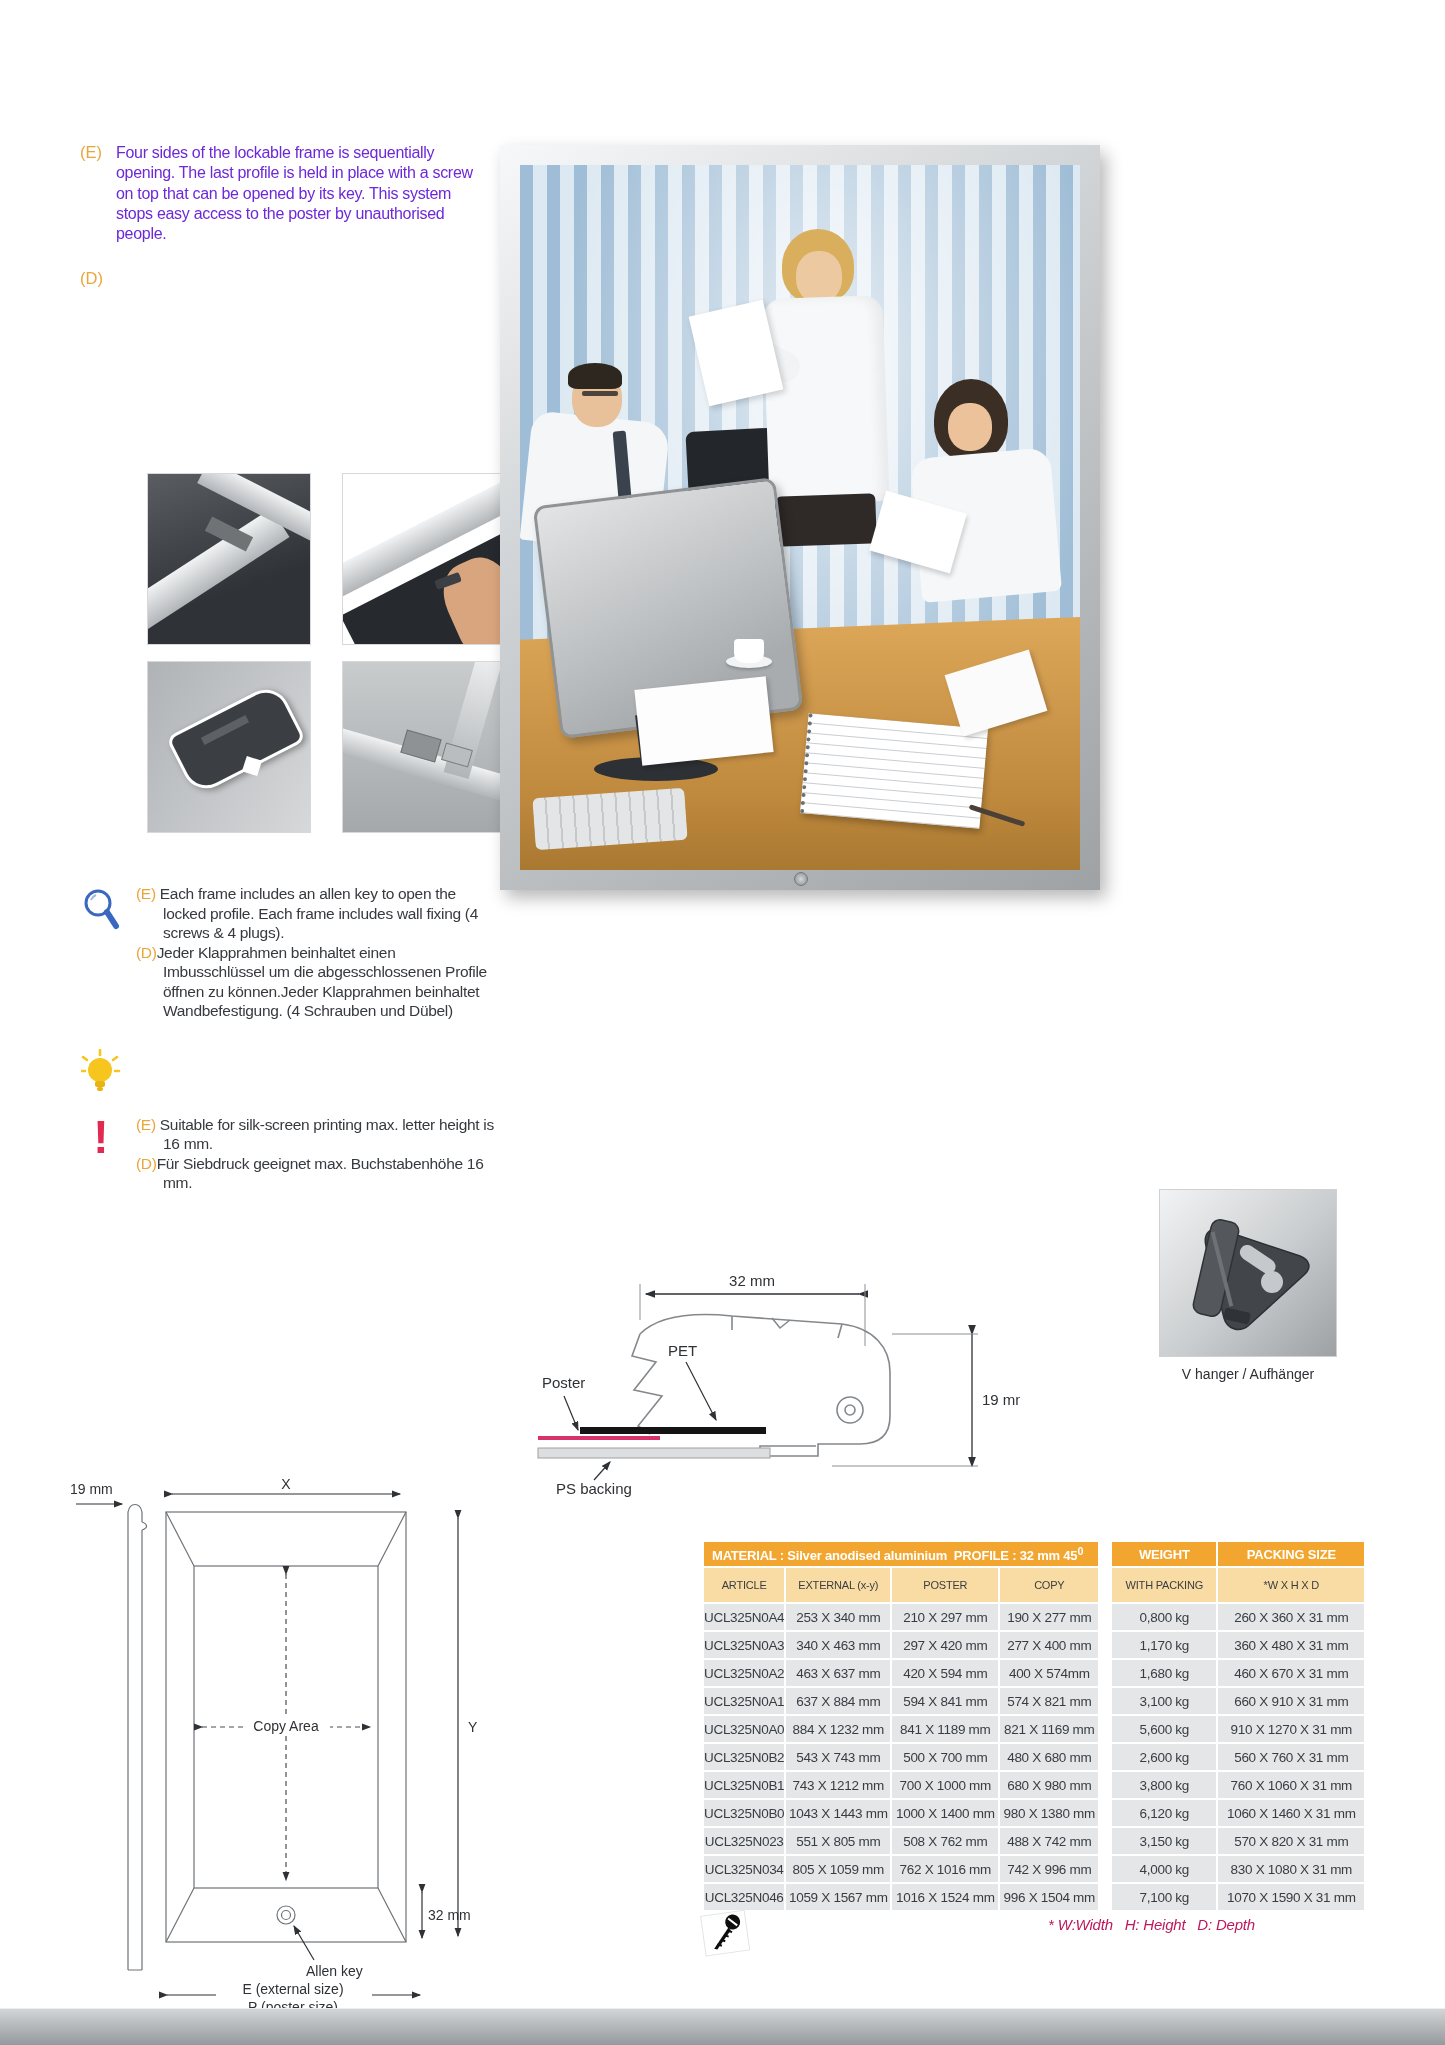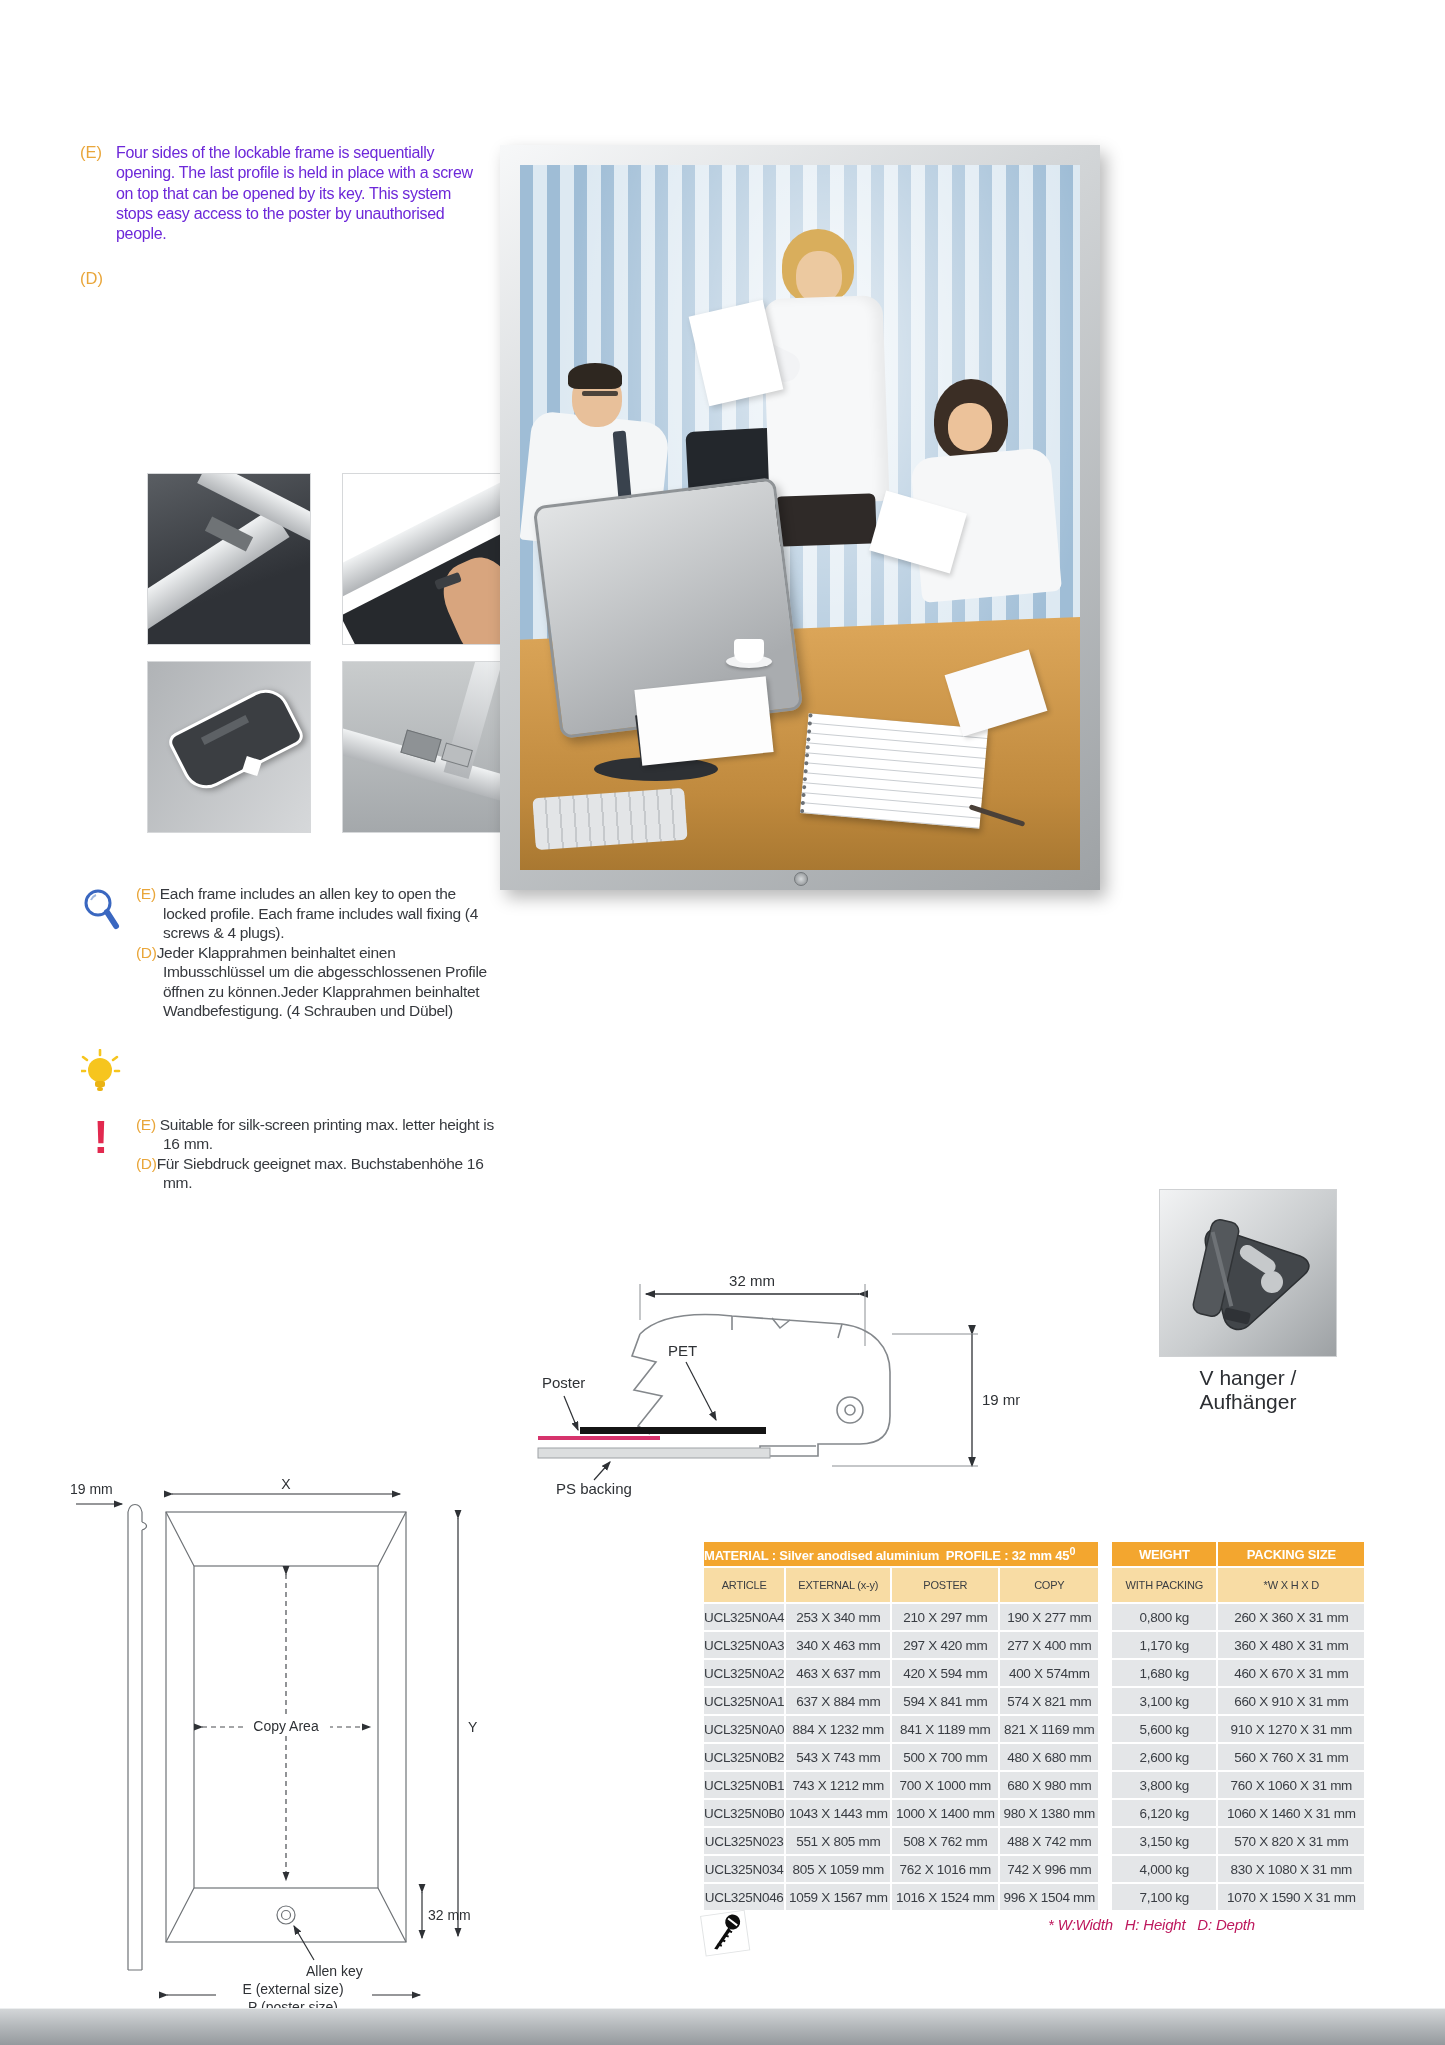--- a/index.html
+++ b/index.html
@@ -33,31 +33,31 @@
   .photo{position:relative;width:560px;height:705px;overflow:hidden;
          box-shadow:inset 0 0 8px rgba(0,0,0,0.45);}
   .photo>div{position:absolute;}
   .frame-lock{position:absolute;left:50%;bottom:4px;margin-left:-6px;width:12px;height:12px;
               border-radius:50%;background:radial-gradient(#d6d9db,#85898c);border:1px solid #74787b;}
   
   .hanger-box{position:absolute;left:1160px;top:1190px;width:176px;height:166px;
               background:linear-gradient(135deg,#f2f3f4 0%,#c9ccce 55%,#9da1a4 100%);
               box-shadow:0 0 0 1px #cfd1d3;}
   .hanger-caption{position:absolute;left:1150px;top:1366px;width:196px;text-align:center;
-                  font-size:21px;color:#2c2f33;}
+                  font-size:14px;color:#2c2f33;}
   
   .pd{position:absolute;left:520px;top:1268px;}
   .fd{position:absolute;left:66px;top:1478px;}
   svg text{font-family:"Liberation Sans",sans-serif;fill:#2e3135;}
   
   .spec{position:absolute;left:702px;top:1540px;display:flex;gap:10px;}
   table{border-collapse:separate;border-spacing:2px;table-layout:fixed;}
   th,td{padding:0;font-weight:normal;}
   .mat th{background:#f3a62f;color:#ffffff;font-size:13px;font-weight:bold;height:24px;
-          text-align:left;letter-spacing:-0.2px;}
+          text-align:left;padding-left:8px;letter-spacing:-0.2px;}
   .mat2 th{background:#f3a62f;color:#ffffff;font-size:13px;font-weight:bold;height:24px;
            text-align:center;letter-spacing:-0.2px;}
   .sub th{background:#f8dca4;color:#3a3d42;font-size:11px;height:34px;text-align:center;
           letter-spacing:-0.2px;}
   tbody td{background:#e4e6e8;color:#393d43;font-size:13.5px;height:26px;text-align:center;
            letter-spacing:-0.3px;white-space:nowrap;}
   .footnote{position:absolute;left:945px;top:1916px;width:413px;text-align:center;
             font-size:15px;font-style:italic;color:#be185d;letter-spacing:-0.2px;}
   .screw{position:absolute;left:698px;top:1904px;}
   

